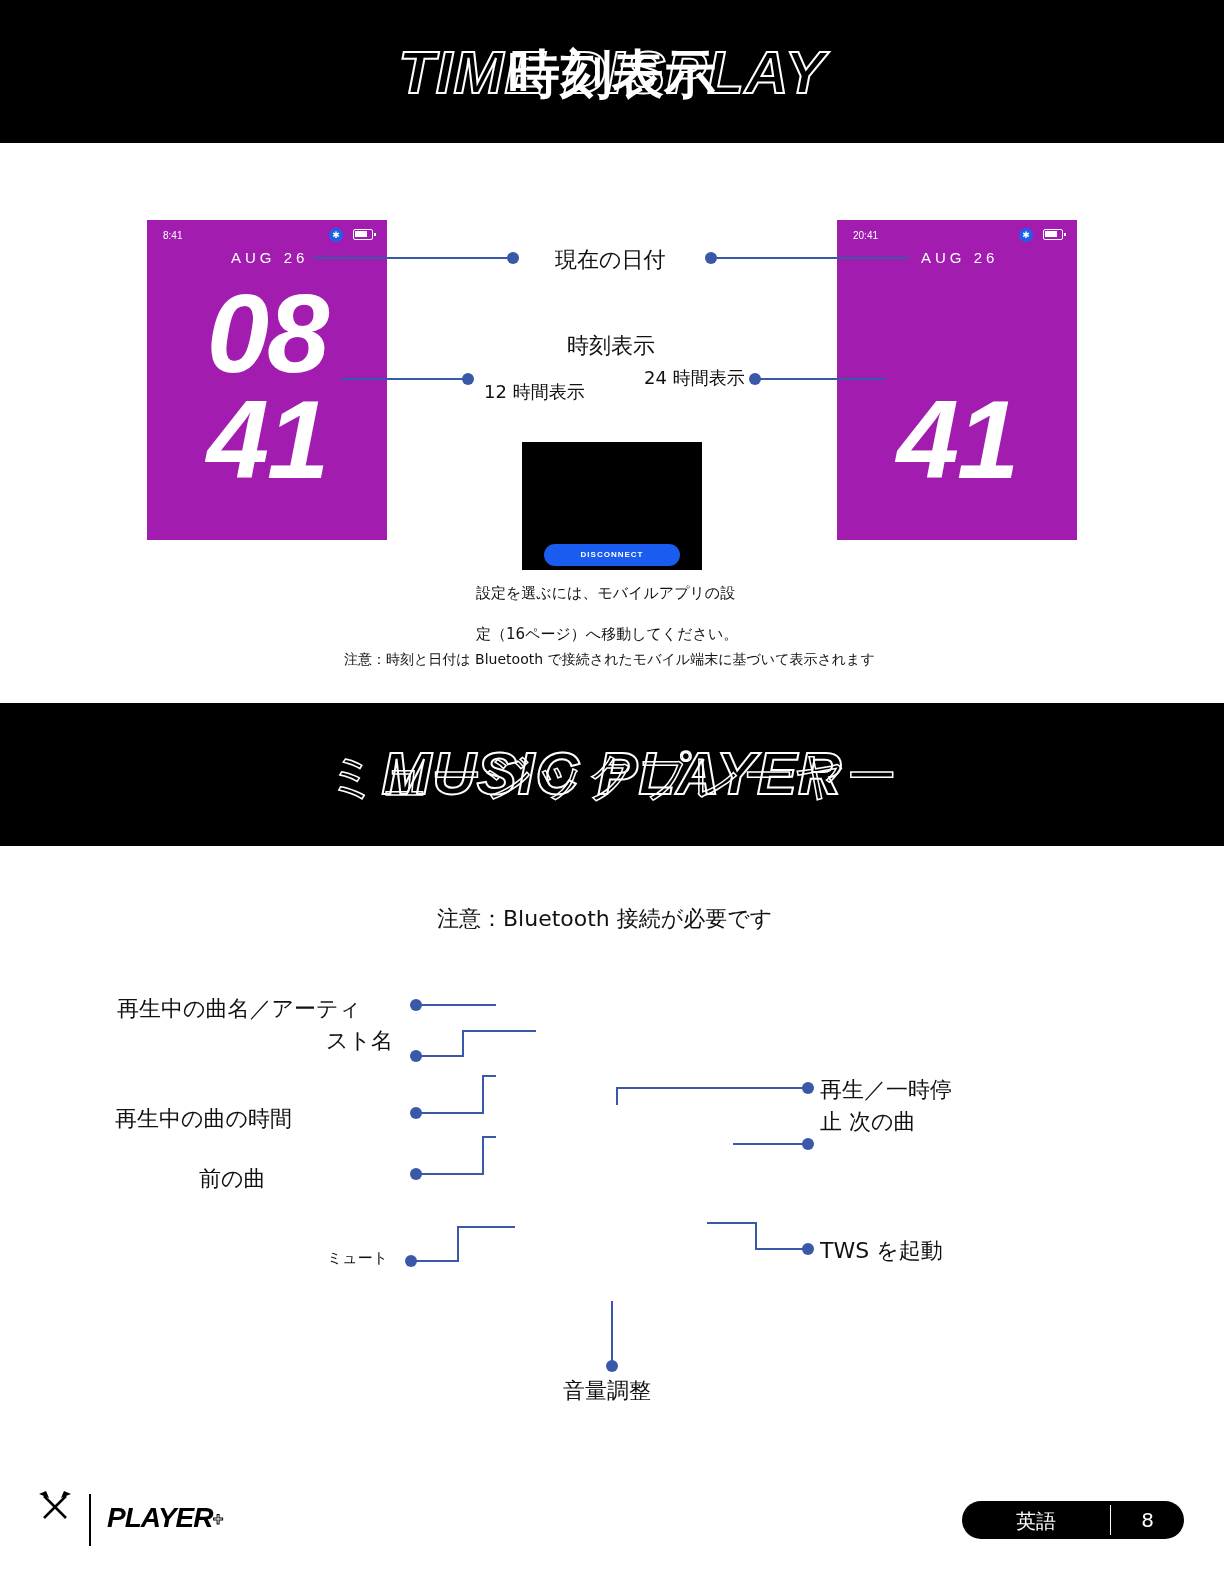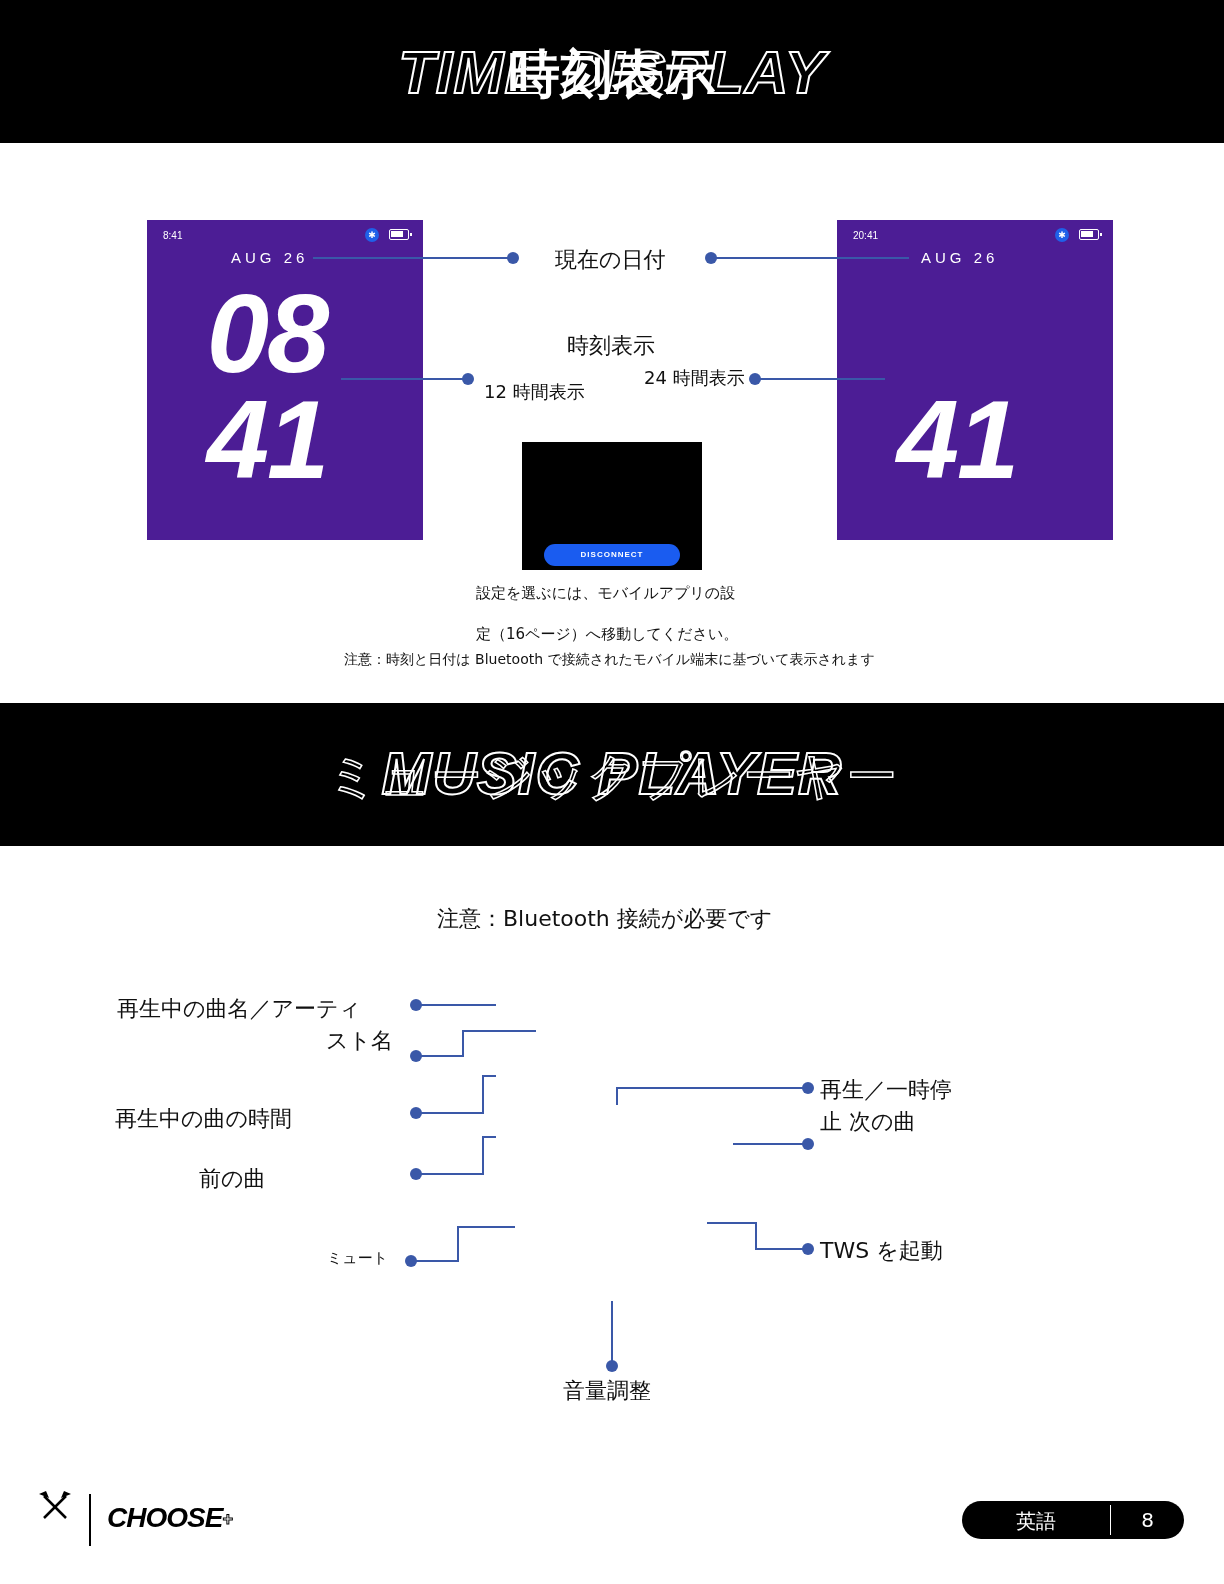--- a/index.html
+++ b/index.html
@@ -18,21 +18,21 @@
   .banner-1 .banner-title { top: 38px; }
   .banner-2 .banner-title { top: 738px; top: 36px; }
   .banner-overlay {
     position: absolute; left: 0; right: 0; text-align: center;
     font-family: "DejaVu Sans", sans-serif; font-weight: bold;
     color: #ffffff; font-size: 52px;
   }
   .banner-1 .banner-overlay { top: 40px; }
   .banner-2 .banner-overlay { top: 40px; font-size: 51px; color: transparent; -webkit-text-stroke: 1.5px #fff; font-weight: normal; }
 
-  .phone { position: absolute; width: 276px; height: 320px; background: #4c1d95; }
+  .phone { position: absolute; width: 240px; height: 320px; background: #a21caf; }
   .phone-left { left: 147px; top: 220px; }
   .phone-right { left: 837px; top: 220px; }
   .status-time { position: absolute; left: 16px; top: 10px; color: #fff; font-family: "Liberation Sans", sans-serif; font-size: 10px; }
   .bt-icon { position: absolute; right: 44px; top: 8px; width: 14px; height: 14px; border-radius: 50%; background: #2060e8; color: #fff; font-size: 9px; line-height: 14px; text-align: center; }
   .battery-icon { position: absolute; right: 14px; top: 9px; width: 20px; height: 11px; border: 1.5px solid #fff; border-radius: 2px; }
   .battery-icon::before { content: ""; position: absolute; left: 1px; top: 1px; width: 12px; height: 6px; background: #fff; }
   .battery-icon::after { content: ""; position: absolute; right: -4px; top: 3px; width: 2px; height: 3px; background: #fff; }
   .phone-date { position: absolute; top: 29px; color: #fff; font-family: "Liberation Sans", sans-serif; font-size: 15px; letter-spacing: 4px; }
   .phone-left .phone-date { left: 84px; }
   .phone-right .phone-date { left: 84px; }
@@ -174,18 +174,18 @@
 <div class="dot" style="left:606px; top:1360px;"></div>
 <div class="label lbl-22" style="left:563px; top:1376px;">音量調整</div>
 
 <svg class="footer-logo-icon" viewBox="0 0 34 34">
   <line x1="6" y1="8" x2="28" y2="30" stroke="#000" stroke-width="2.5"></line>
   <line x1="28" y1="8" x2="6" y2="30" stroke="#000" stroke-width="2.5"></line>
   <polygon points="1,6 8,3 11,10" fill="#000"></polygon>
   <polygon points="33,6 26,3 23,10" fill="#000"></polygon>
 </svg>
 <div class="footer-divider"></div>
-<div class="footer-brand"><span>CHOOSE</span><span class="footer-plus">+</span></div>
+<div class="footer-brand"><span>PLAYER</span><span class="footer-plus">+</span></div>
 <div class="page-pill">
   <div class="page-lang">英語</div>
   <div class="page-sep"></div>
   <div class="page-num">8</div>
 </div>
 
 </body></html>

